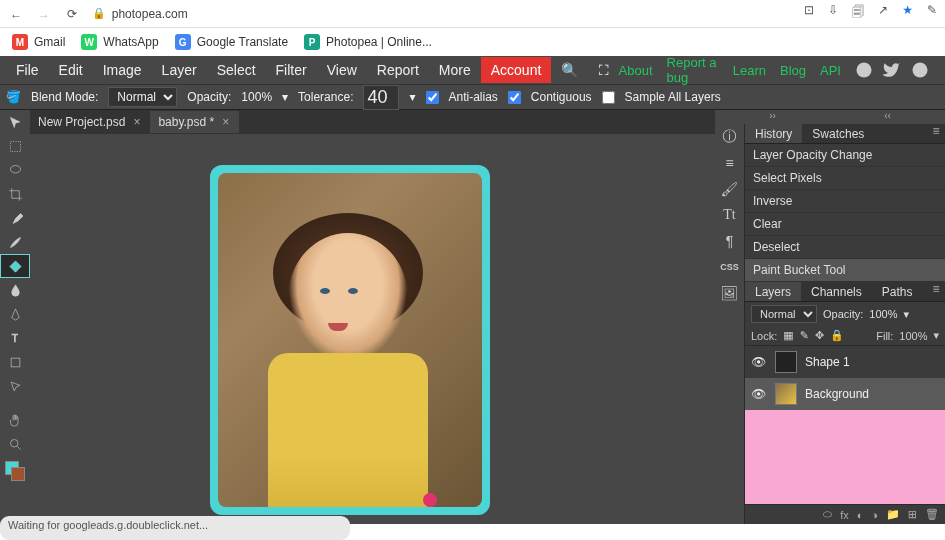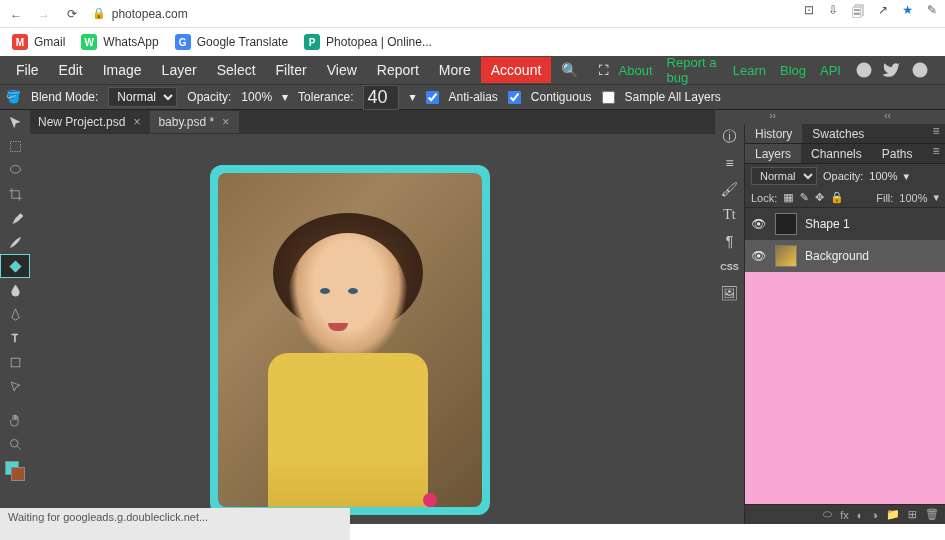--- a/index.html
+++ b/index.html
@@ -66,21 +66,21 @@
 .layer-opts select { background:#333; border:1px solid #555; padding:1px 4px; }
 .lock-row { height:20px; display:flex; align-items:center; gap:6px; padding:0 6px; font-size:11px; color:#ccc; background:#3b3b3b; border-bottom:1px solid #2a2a2a; }
 .layer { height:32px; display:flex; align-items:center; gap:8px; padding:0 6px; background:#3b3b3b; cursor:pointer; }
 .layer.sel { background:#5a5a5a; }
 .eye-ico { width:16px; color:#ccc; }
 .thumb { width:22px; height:22px; background:#222; border:1px solid #777; }
 .thumb.img { background:linear-gradient(135deg,#8b6f47,#e6c34a); }
 .layer span { font-size:12px; color:#eee; }
 .panel-foot { height:20px; margin-top:auto; display:flex; justify-content:flex-end; gap:8px; padding:0 6px; align-items:center; background:#3b3b3b; border-top:1px solid #2a2a2a; }
 .pf-ico { color:#aaa; font-size:11px; cursor:pointer; }
-.status { position:absolute; left:0; bottom:0; height:32px; width:350px; background:#e8e8e8; color:#555; font-size:11px; padding:3px 8px; }
+.status { position:absolute; left:0; bottom:0; height:24px; width:350px; background:#e8e8e8; color:#555; font-size:11px; padding:3px 8px;border-radius:9px; }
 </style>
 </head>
 <body>
 
 <div class="browser-bar">
   <div class="nav-btn">←</div>
   <div class="nav-btn dim">→</div>
   <div class="nav-btn">⟳</div>
   <div class="addr">
     <span class="lock">🔒</span>
@@ -289,20 +289,28 @@
           <div class="icon-btn" style="font-size:9px;font-weight:bold">CSS</div>
           <div class="icon-btn">🖼</div>
         </div>
         <div class="panel-body">
 
           <div class="ptabs">
             <div class="ptab active">History</div>
             <div class="ptab">Swatches</div>
             <div class="ptab-menu">≡</div>
           </div>
+          <div class="hlist">
+            <div class="hitem">Layer Opacity Change</div>
+            <div class="hitem">Select Pixels</div>
+            <div class="hitem">Inverse</div>
+            <div class="hitem">Clear</div>
+            <div class="hitem">Deselect</div>
+            <div class="hitem sel">Paint Bucket Tool</div>
+          </div>
 
           <div class="ptabs">
             <div class="ptab active">Layers</div>
             <div class="ptab">Channels</div>
             <div class="ptab">Paths</div>
             <div class="ptab-menu">≡</div>
           </div>
           <div class="layer-opts">
             <select><option>Normal</option></select>
             <span>Opacity:</span>

